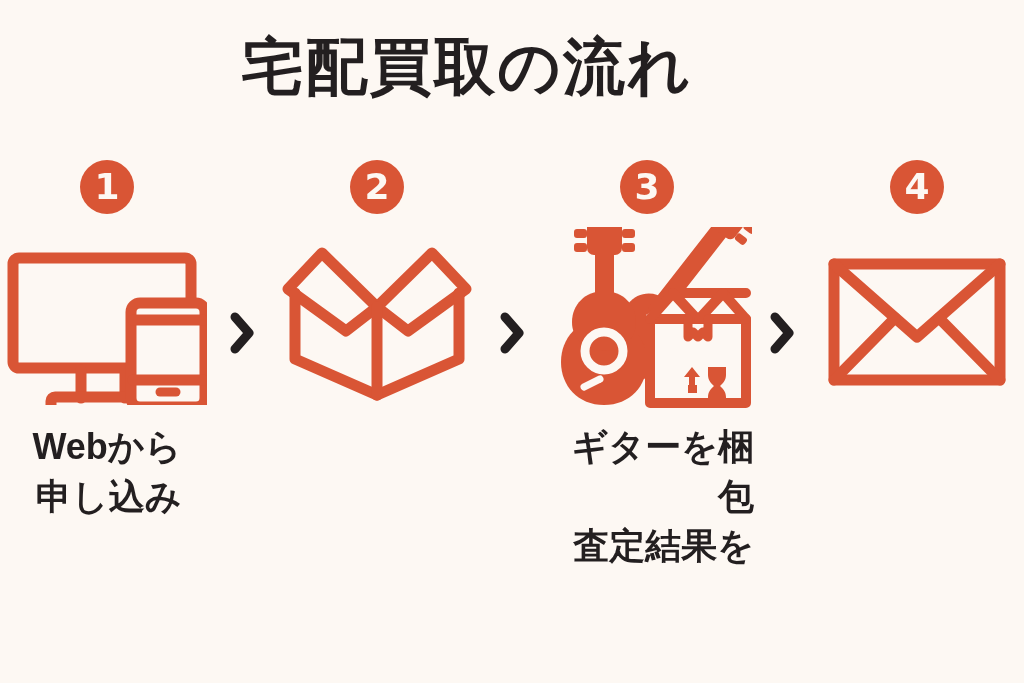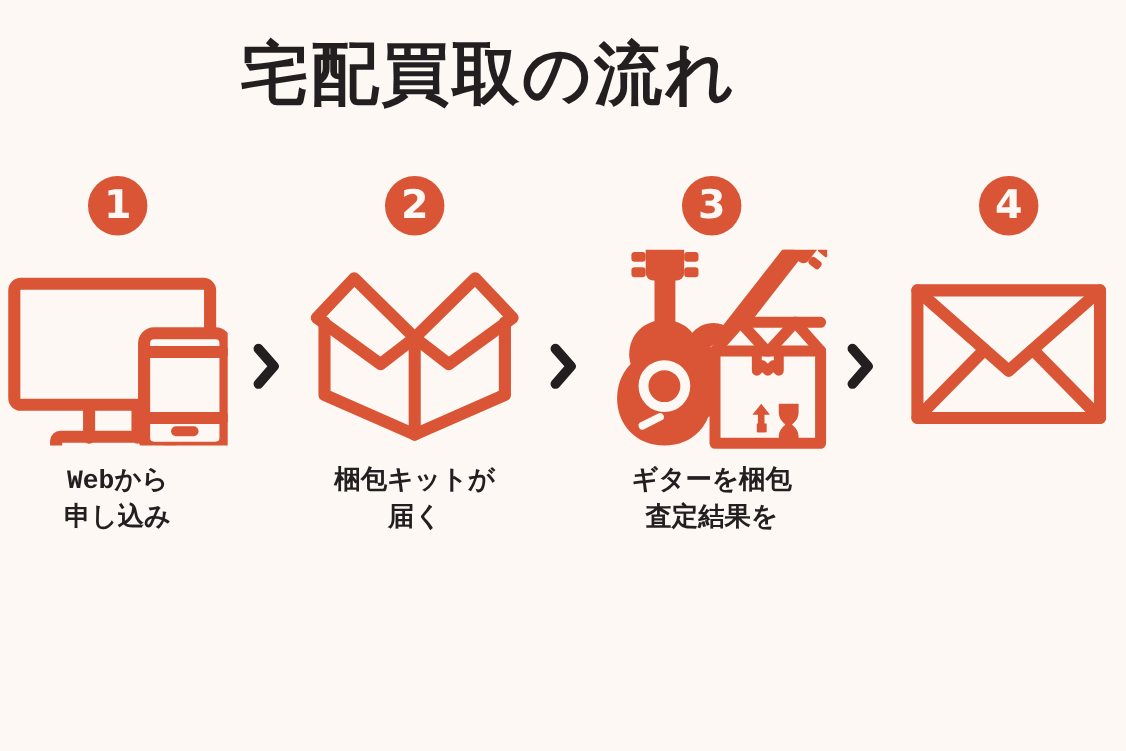--- a/index.html
+++ b/index.html
@@ -28,20 +28,21 @@
     top: 36px;
     left: 0;
     width: 888px;
     text-align: center;
     font-size: 62px;
     line-height: 1.0;
     font-weight: 700;
     letter-spacing: 2px;
     color: #231f20;
     font-family: "DejaVu Sans", "Liberation Sans", sans-serif;
+    padding-left: 23px;
   }
 
   .steps {
     position: absolute;
     top: 160px;
     left: 0;
     width: 1024px;
     height: 420px;
     display: flex;
     flex-direction: row;
@@ -82,27 +83,27 @@
     width: 214px;
     display: flex;
     align-items: center;
     justify-content: center;
     margin-bottom: 10px;
   }
 
   .icon-box svg { display: block; }
 
   .caption {
-    text-align: center;
-    font-size: 24px;
+    text-align: right;
+    font-size: 36px;
     line-height: 1.38;
     font-weight: 700;
     color: #231f20;
     letter-spacing: 0px;
-    font-family: Liberation Mono, monospace;
+    font-family: Liberation Sans, sans-serif;
     white-space: pre-line;
   }
 
   .chevron {
     flex: 0 0 56px;
     width: 56px;
     height: 420px;
     display: flex;
     align-items: flex-start;
     justify-content: center;
@@ -158,22 +159,20 @@
 
           <path d="M95 64 L150 10 L184 46 L126 88 Z"></path>
 
           <path d="M13 50 L13 116 L95 152"></path>
 
           <path d="M177 50 L177 116 L95 152"></path>
 
           <path d="M95 64 L95 152"></path>
         </svg>
       </div>
-      <div class="caption">梱包キットが
-届く</div>
     </div>
 
     <div class="chevron">
       <svg width="26" height="42" viewBox="0 0 26 42" fill="none" stroke="#231f20" stroke-width="9" stroke-linecap="round" stroke-linejoin="round">
         <path d="M6 5 L20 21 L6 37"></path>
       </svg>
     </div>
 
     <div class="step step-3">
       <div class="badge">3</div>

